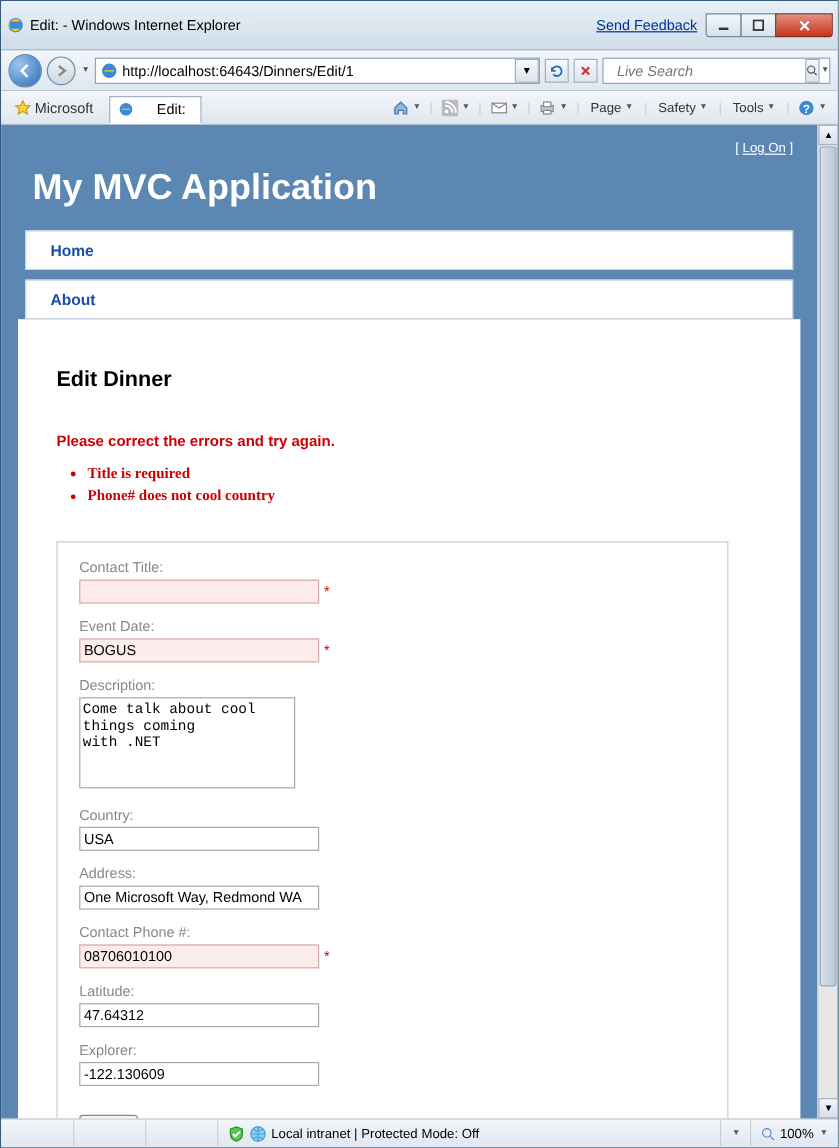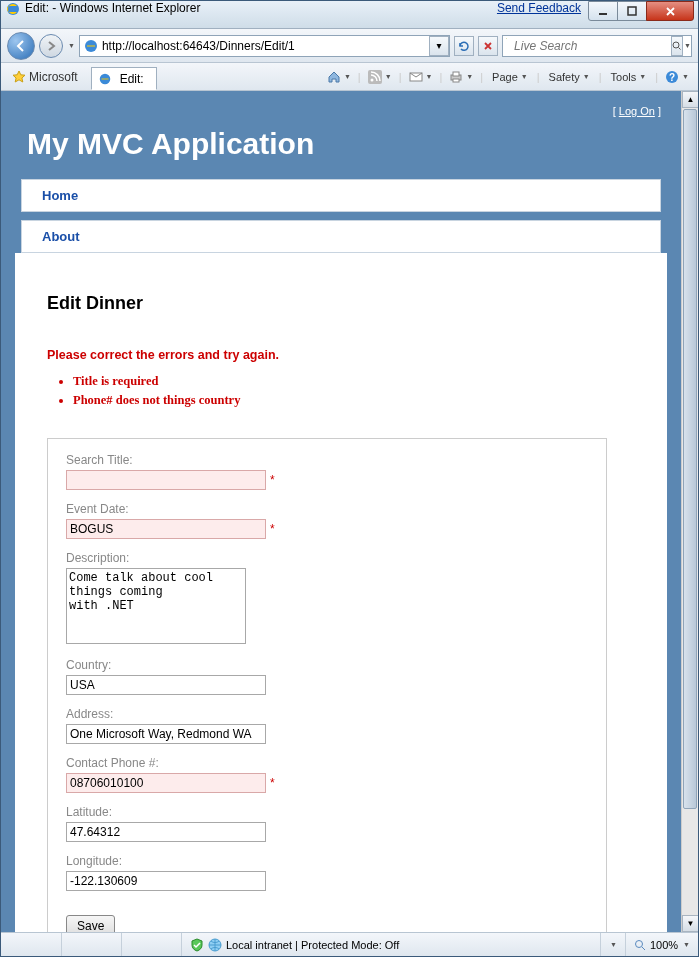--- a/index.html
+++ b/index.html
@@ -1,20 +1,20 @@
 <!DOCTYPE html>
 <html><head>
 <meta charset="utf-8">
 <style>
 * { box-sizing: border-box; margin: 0; padding: 0; }
 body { font-family: "Segoe UI", Tahoma, sans-serif; font-size: 11px; background: #fff; overflow: hidden; }
 
 
 .window { width: 699px; height: 957px; border: 1px solid #3b5a7a; display: flex; flex-direction: column; background: #fff; }
-.titlebar { height: 28px; background: linear-gradient(#e8f0f8, #cfdde8); display: flex; padding: 0 4px; border-bottom: 1px solid #a0b0c0; position: relative; }
+.titlebar { height: 41px; background: linear-gradient(#e8f0f8, #cfdde8); display: flex; align-items: center; padding: 0 4px; border-bottom: 1px solid #a0b0c0; position: relative; }
 .titlebar .ie-icon { width: 16px; height: 16px; margin-right: 4px; }
 .titlebar .title-text { flex: 1; font-size: 12px; color: #000; }
 .titlebar .send-feedback { color: #003399; text-decoration: underline; font-size: 12px; margin-right: 8px; }
 .win-buttons { display: flex; }
 .win-btn { width: 30px; height: 20px; border: 1px solid #7a8a9a; background: linear-gradient(#f4f8fc,#d5e2ee); display: flex; align-items: center; justify-content: center; font-size: 11px; margin-left: -1px;}
 .win-btn.min { border-radius: 0 0 0 3px; }
 .win-btn.close { background: linear-gradient(#e48f82,#c7341a); color:#fff; border-radius: 0 0 3px 0; width: 48px; border-color:#8a2a1a;}
 .win-btn.max { }
 
 
@@ -26,21 +26,21 @@
 .url-ico { width: 16px; height:16px; margin: 0 3px; }
 .url-text { flex: 1; border: none; outline: none; font-size: 12px; font-family: inherit; }
 .nav-dd, .nav-btn { width: 20px; height: 20px; border: 1px solid #a0b0c0; background: linear-gradient(#f6f9fc,#dbe4ed); display:flex; align-items:center; justify-content:center; font-size:10px; }
 .search-wrap { width: 190px; display: flex; align-items: center; border: 1px solid #8fa4b8; background: #fff; height: 22px; }
 .search-wrap input { flex:1; border:none; outline:none; font-size:12px; font-style:italic; color:#888; padding-left:4px;}
 .search-ico { width:16px; height:16px; margin:0 3px;}
 
 
 .favbar { height: 28px; background: linear-gradient(#f3f6fa,#dfe7ef); display:flex; align-items:center; padding: 2px 4px; border-bottom:1px solid #b8c5d2; gap:6px;}
 .fav-btn { display:flex; align-items:center; gap:3px; padding:3px 6px; border:1px solid transparent; font-size:12px; color:#333;}
-.tab { display:flex; align-items:center; gap:8px; background:#fff; border:1px solid #a0b0c0; border-bottom:1px solid #fff; padding:3px 12px 3px 6px; font-size:12px; height:23px; position:relative; top:2px;}
+.tab { display:flex; gap:19px; background:#fff; border:1px solid #a0b0c0; border-bottom:1px solid #fff; padding:3px 12px 3px 6px; font-size:12px; height:23px; position:relative; top:2px;}
 .tab-spacer { flex:1; }
 .cmdbar { display:flex; align-items:center; gap:2px; }
 .cmd-btn { display:flex; align-items:center; gap:2px; padding:3px 4px; font-size:11px; color:#333; border:1px solid transparent;}
 .cmd-btn.txt { padding:3px 6px;}
 .dd-arrow { font-size:7px; color:#555; margin-left:1px;}
 
 
 .viewport { flex:1; background:#5b87b2; padding:12px; position:relative; overflow:hidden;}
 .scrollbar-v { position:absolute; right:0; top:0; bottom:0; width:17px; background:#e7e7e7; border-left:1px solid #ccc;}
 .scroll-thumb { position:absolute; left:1px; width:14px; background:linear-gradient(90deg,#d8e2ec,#b8c8d8); border:1px solid #8fa4b8; border-radius:2px; top:18px; height:700px;}
@@ -256,26 +256,26 @@
       <div class="app-title">My MVC Application</div>
       <div class="tabs-row">
         <div class="nav-tab">Home</div>
         <div class="nav-tab">About</div>
       </div>
       <div class="white-card">
         <h1 class="page-h1">Edit Dinner</h1>
         <div class="err-summary">Please correct the errors and try again.</div>
         <ul class="err-list">
           <li>Title is required</li>
-          <li>Phone# does not things country</li>
+          <li>Phone# does not cool country</li>
         </ul>
 
         <fieldset class="fieldset">
           <div class="field err">
-            <label>Search Title:</label>
+            <label>Contact Title:</label>
             <div class="row">
               <input type="text" value="" style="">
               <span class="asterisk">*</span>
             </div>
           </div>
           <div class="field err">
             <label>Event Date:</label>
             <div class="row">
               <input type="text" value="BOGUS" style="">
               <span class="asterisk">*</span>
@@ -299,21 +299,21 @@
             <div class="row">
               <input type="text" value="08706010100" style="">
               <span class="asterisk">*</span>
             </div>
           </div>
           <div class="field">
             <label>Latitude:</label>
             <input type="text" value="47.64312" style="">
           </div>
           <div class="field">
-            <label>Longitude:</label>
+            <label>Explorer:</label>
             <input type="text" value="-122.130609" style="">
           </div>
           <button class="save-btn">Save</button>
         </fieldset>
       </div>
     </div>
   </div>
 
   <div class="statusbar">
     <div class="st-cell first"></div>

